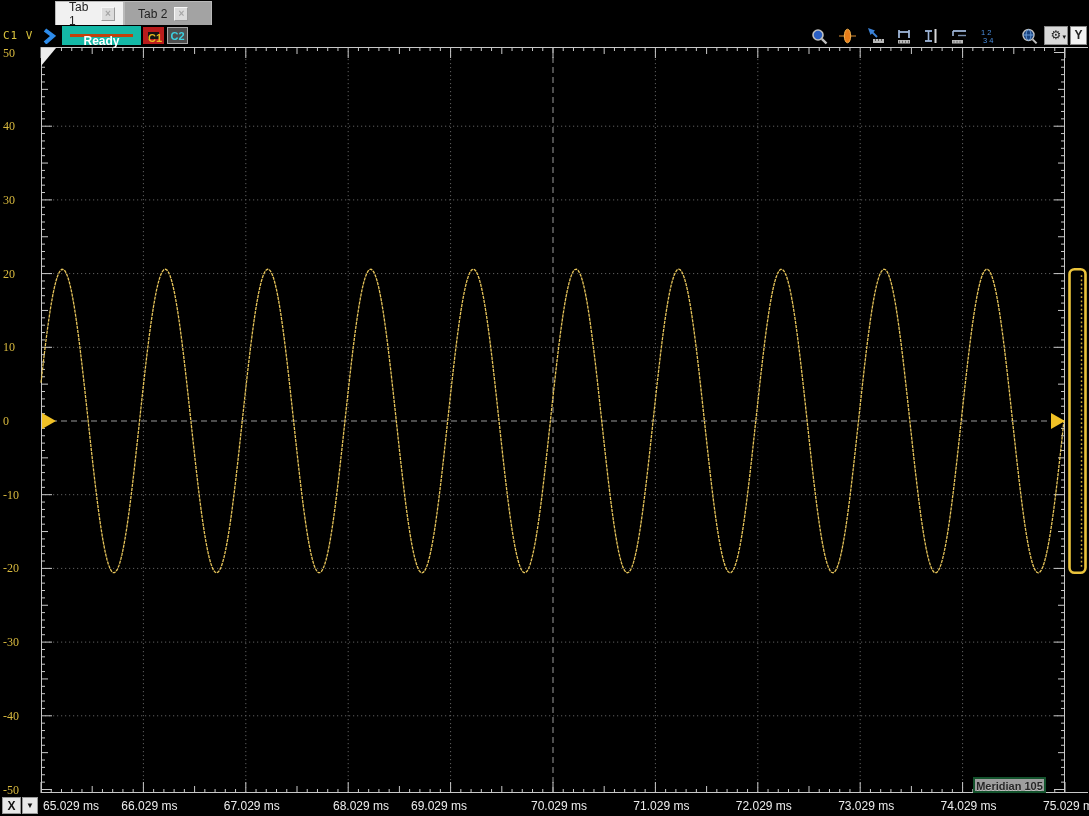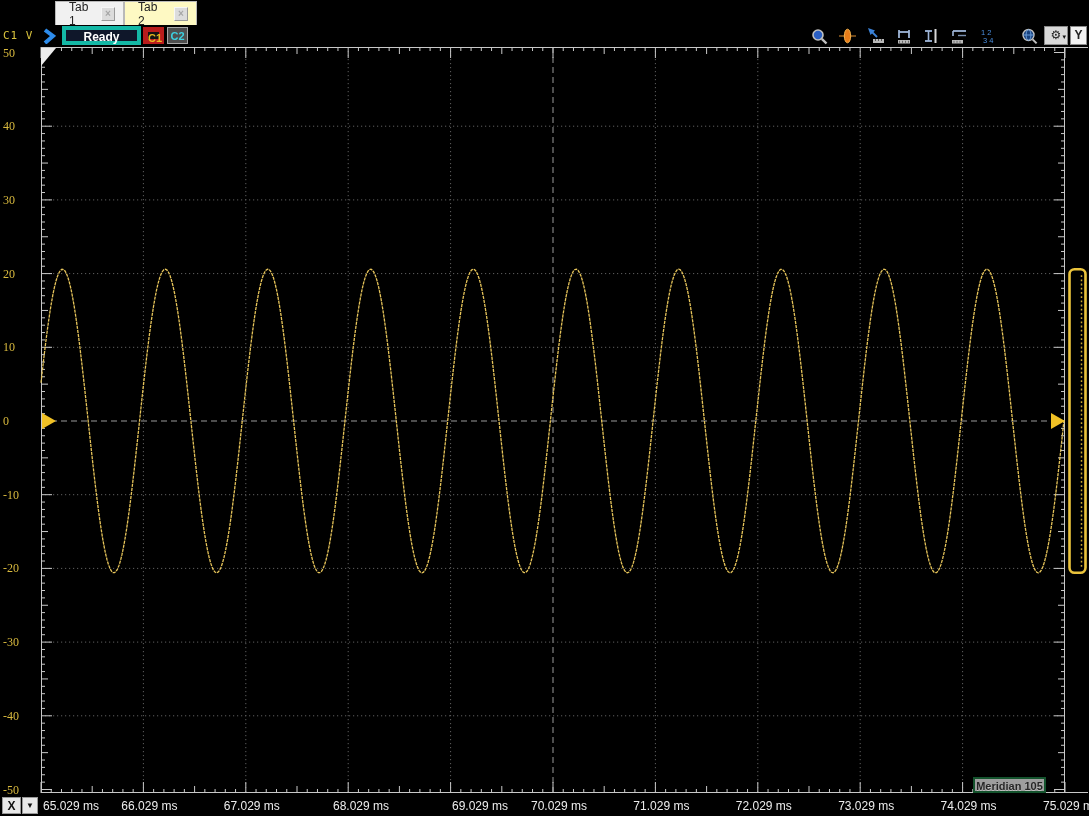--- a/index.html
+++ b/index.html
@@ -10,33 +10,33 @@
     font-family: "Liberation Sans", sans-serif;
   }
   
   .tabbar { position:absolute; left:0; top:0; width:100%; height:25px; background:#000; z-index:3; }
   .tab {
     position:absolute; top:1px; height:24px; background:#ededed;
     display:flex; align-items:center; gap:7px; padding:0 8px 0 13px;
     font-size:12px; color:#222; border:1px solid #b9b9b9; border-bottom:none;
   }
   .tab.t1 { left:55px;  width:69px; background:#f1f1f1; }
-  .tab.t2 { left:124px; width:73px; background:#fef9c3; }
+  .tab.t2 { left:124px; width:88px; background:#a3a3a3; }
   .tab-close {
     width:14px; height:14px; background:#dcdcdc; flex:0 0 auto;
     border:1px solid; border-color:#f7f7f7 #9a9a9a #9a9a9a #f7f7f7;
     color:#a6a6a6; font-size:10px; font-weight:bold; line-height:11px; text-align:center;
   }
   
   .toolbar { position:absolute; left:0; top:25px; width:100%; height:22px; background:#000; z-index:3; }
   .chlabel { position:absolute; left:3px; top:4px; font-family:"DejaVu Sans Mono", monospace; font-size:11px; color:#d8c23c; letter-spacing:1px; }
   .runarrow { position:absolute; left:42px; top:3px; width:14px; height:16px; }
   .ready {
     position:absolute; left:62px; top:1px; width:79px; height:19px;
-    background:#0f172a; border:4px solid #14b8a6; color:#fff;
+    background:#c2410c; border:8px solid #14b8a6; color:#fff;
     font-weight:bold; font-size:12px; text-align:center; font-family:inherit;
   }
   .chbtn { position:absolute; top:2px; width:21px; height:17px; font-weight:bold; font-size:11px; text-align:center; font-family:inherit; padding:0; }
   .chbtn.c1 { left:143px; background:#141414; border:5px solid #b91c1c; color:#e9b81f; }
   .chbtn.c2 { left:167px; background:#4f4f4f; border:1px solid #a8a8a8; color:#3cd2e2; }
   .status { position:absolute; left:193px; top:4px; font-size:12px; color:#e9e9e9; white-space:nowrap; }
   .status .sep { margin:0 7px 0 9px; color:#cfcfcf; }
   .ticon { position:absolute; top:2px; width:20px; height:18px; }
   .tbtn {
     position:absolute; top:1px; height:19px; background:#d9d9d9; border:1px solid #8a8a8a;
@@ -613,21 +613,21 @@
   <div class="badge">Meridian 105</div>
 
   <div class="xbar">
     <button class="xbtn main">X</button>
     <button class="xbtn arrow">▼</button>
     <div id="xlabels">
         <span class="xlab" style="left: 43px;">65.029 ms</span>
         <span class="xlab" style="left: 149.4px; transform: translateX(-50%);">66.029 ms</span>
         <span class="xlab" style="left: 251.8px; transform: translateX(-50%);">67.029 ms</span>
         <span class="xlab" style="left: 333px; transform: translateX(-50%); margin-left: 28px;">68.029 ms</span>
-        <span class="xlab" style="left: 480px; transform: translateX(-50%);">69.029 ms</span>
+        <span class="xlab" style="left: 439px; transform: translateX(-50%);">69.029 ms</span>
         <span class="xlab" style="left: 559px; transform: translateX(-50%);">70.029 ms</span>
         <span class="xlab" style="left: 661.4px; transform: translateX(-50%);">71.029 ms</span>
         <span class="xlab" style="left: 763.8px; transform: translateX(-50%);">72.029 ms</span>
         <span class="xlab" style="left: 866.2px; transform: translateX(-50%);">73.029 ms</span>
         <span class="xlab" style="left: 968.6px; transform: translateX(-50%);">74.029 ms</span>
         <span class="xlab" style="left: 1071px; transform: translateX(-50%);">75.029 ms</span>
       </div>
   </div>
 </div>
 

